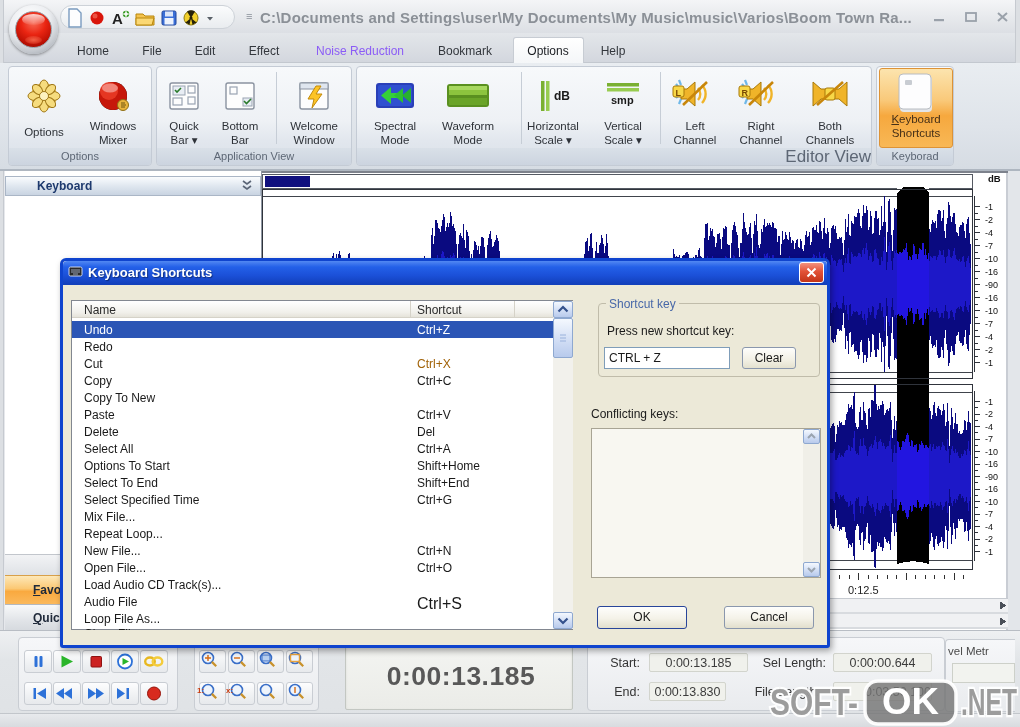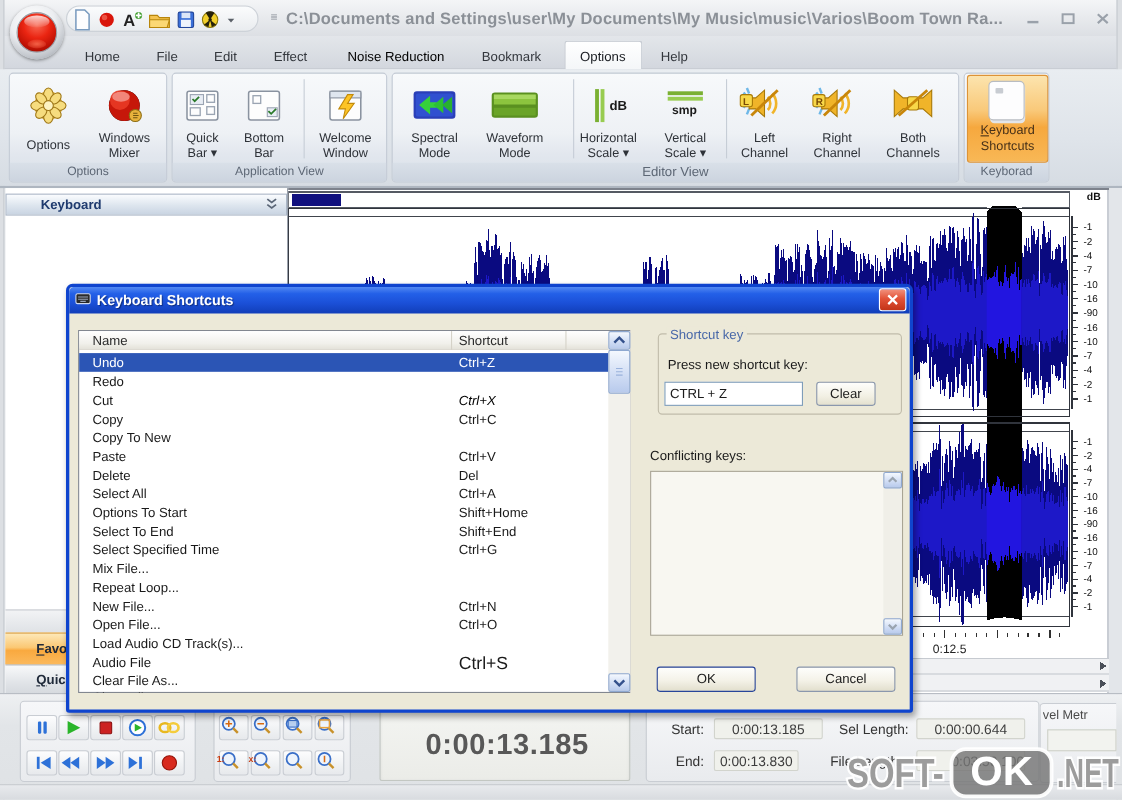--- a/index.html
+++ b/index.html
@@ -43,31 +43,31 @@
 <svg class="abs" style="left:928px;top:8px;" width="86" height="18" viewBox="0 0 86 18">
 <rect x="6" y="11" width="10" height="2.2" fill="#9aa1aa"></rect>
 <rect x="38" y="5" width="10" height="8" fill="none" stroke="#9aa1aa" stroke-width="1.8"></rect>
 <path d="M70 5 L79 13 M79 5 L70 13" stroke="#9aa1aa" stroke-width="2"></path>
 </svg>
 <div class="abs" style="left:513px;top:37px;width:71px;height:26px;background:linear-gradient(#ffffff,#f4f6f8);border:1px solid #c7ccd3;border-bottom:none;border-radius:3px 3px 0 0;"></div>
 <div class="abs" style="left:23px;top:44px;width:140px;text-align:center;font-size:12px;color:#33373d;">Home</div>
 <div class="abs" style="left:82px;top:44px;width:140px;text-align:center;font-size:12px;color:#33373d;">File</div>
 <div class="abs" style="left:135px;top:44px;width:140px;text-align:center;font-size:12px;color:#33373d;">Edit</div>
 <div class="abs" style="left:194px;top:44px;width:140px;text-align:center;font-size:12px;color:#33373d;">Effect</div>
-<div class="abs" style="left:290px;top:44px;width:140px;text-align:center;font-size:12px;color:#000000;">Noise Reduction</div>
+<div class="abs" style="left:290px;top:44px;width:140px;text-align:center;font-size:12px;color:#8b5cf6;">Noise Reduction</div>
 <div class="abs" style="left:395px;top:44px;width:140px;text-align:center;font-size:12px;color:#33373d;">Bookmark</div>
 <div class="abs" style="left:543px;top:44px;width:140px;text-align:center;font-size:12px;color:#33373d;">Help</div>
 <div class="abs" style="left:478px;top:44px;width:140px;text-align:center;font-size:12px;color:#1a1d22;">Options</div>
 <div class="abs" style="left:0;top:63px;width:1020px;height:108px;background:linear-gradient(#e9edf1,#dfe4ea 60%,#d6dce3);border-bottom:2px solid #aeb6c0;"></div>
 <div class="abs" style="left:8px;top:66px;width:144px;height:100px;background:linear-gradient(#f7f9fb,#eef1f5 55%,#e2e7ee 75%,#dae0e8);border:1px solid #c4cbd5;border-radius:4px;"></div>
 <div class="abs" style="left:9px;top:148px;width:142px;height:17px;background:linear-gradient(#d9e0e8,#ccd4df);border-radius:0 0 3px 3px;text-align:center;font-size:11px;color:#5d6775;line-height:17px;">Options</div>
 <div class="abs" style="left:156px;top:66px;width:196px;height:100px;background:linear-gradient(#f7f9fb,#eef1f5 55%,#e2e7ee 75%,#dae0e8);border:1px solid #c4cbd5;border-radius:4px;"></div>
 <div class="abs" style="left:157px;top:148px;width:194px;height:17px;background:linear-gradient(#d9e0e8,#ccd4df);border-radius:0 0 3px 3px;text-align:center;font-size:11px;color:#5d6775;line-height:17px;">Application View</div>
 <div class="abs" style="left:356px;top:66px;width:516px;height:100px;background:linear-gradient(#f7f9fb,#eef1f5 55%,#e2e7ee 75%,#dae0e8);border:1px solid #c4cbd5;border-radius:4px;"></div>
-<div class="abs" style="left:357px;top:148px;width:514px;height:17px;background:linear-gradient(#d9e0e8,#ccd4df);border-radius:0 0 3px 3px;text-align:center;font-size:12px;color:#5d6775;line-height:17px;">Editor View</div>
+<div class="abs" style="left:357px;top:148px;width:514px;height:17px;background:linear-gradient(#d9e0e8,#ccd4df);border-radius:0 0 3px 3px;text-align:right;font-size:17px;color:#5d6775;line-height:17px;">Editor View</div>
 <div class="abs" style="left:876px;top:66px;width:78px;height:100px;background:linear-gradient(#f7f9fb,#eef1f5 55%,#e2e7ee 75%,#dae0e8);border:1px solid #c4cbd5;border-radius:4px;"></div>
 <div class="abs" style="left:877px;top:148px;width:76px;height:17px;background:linear-gradient(#d9e0e8,#ccd4df);border-radius:0 0 3px 3px;text-align:center;font-size:11px;color:#5d6775;line-height:17px;">Keyborad</div>
 <div class="abs" style="left:276px;top:72px;width:1px;height:72px;background:#c6cdd6;"></div>
 <div class="abs" style="left:521px;top:72px;width:1px;height:72px;background:#c6cdd6;"></div>
 <div class="abs" style="left:660px;top:72px;width:1px;height:72px;background:#c6cdd6;"></div>
 <div class="abs" style="left:-4px;top:126px;width:96px;text-align:center;font-size:11.5px;line-height:13.5px;color:#2e3238;">Options</div>
 <div class="abs" style="left:65px;top:120px;width:96px;text-align:center;font-size:11.5px;line-height:13.5px;color:#2e3238;">Windows<br>Mixer</div>
 <div class="abs" style="left:136px;top:120px;width:96px;text-align:center;font-size:11.5px;line-height:13.5px;color:#2e3238;">Quick<br>Bar ▾</div>
 <div class="abs" style="left:192px;top:120px;width:96px;text-align:center;font-size:11.5px;line-height:13.5px;color:#2e3238;">Bottom<br>Bar</div>
 <div class="abs" style="left:266px;top:120px;width:96px;text-align:center;font-size:11.5px;line-height:13.5px;color:#2e3238;">Welcome<br>Window</div>
@@ -490,21 +490,21 @@
 <div class="abs" style="left:72px;top:301px;width:482px;height:17px;background:linear-gradient(#ffffff,#f1f0eb 70%,#e5e3da);border-bottom:1px solid #d5d2c8;"></div>
 <div class="abs" style="left:410px;top:301px;width:1px;height:17px;background:#d5d2c8;"></div>
 <div class="abs" style="left:514px;top:301px;width:1px;height:17px;background:#d5d2c8;"></div>
 <div class="abs" style="left:84px;top:303px;font-size:12px;color:#2a2a2a;">Name</div>
 <div class="abs" style="left:417px;top:303px;font-size:12px;color:#2a2a2a;">Shortcut</div>
 <div class="abs" style="left:72px;top:321px;width:481px;height:17px;background:#2b55b5;"></div>
 <div class="abs" style="left:84px;top:322.5px;font-size:12px;color:#ffffff;white-space:nowrap;">Undo</div>
 <div class="abs" style="left:417px;top:322.5px;font-size:12px;color:#ffffff;white-space:nowrap;">Ctrl+Z</div>
 <div class="abs" style="left:84px;top:339.5px;font-size:12px;color:#1a1a1a;white-space:nowrap;">Redo</div>
 <div class="abs" style="left:84px;top:356.5px;font-size:12px;color:#1a1a1a;white-space:nowrap;">Cut</div>
-<div class="abs" style="left:417px;top:356.5px;font-size:12px;color:#000000;white-space:nowrap;font-style:italic;">Ctrl+X</div>
+<div class="abs" style="left:417px;top:356.5px;font-size:12px;color:#a16207;white-space:nowrap;">Ctrl+X</div>
 <div class="abs" style="left:84px;top:373.5px;font-size:12px;color:#1a1a1a;white-space:nowrap;">Copy</div>
 <div class="abs" style="left:417px;top:373.5px;font-size:12px;color:#1a1a1a;white-space:nowrap;">Ctrl+C</div>
 <div class="abs" style="left:84px;top:390.5px;font-size:12px;color:#1a1a1a;white-space:nowrap;">Copy To New</div>
 <div class="abs" style="left:84px;top:407.5px;font-size:12px;color:#1a1a1a;white-space:nowrap;">Paste</div>
 <div class="abs" style="left:417px;top:407.5px;font-size:12px;color:#1a1a1a;white-space:nowrap;">Ctrl+V</div>
 <div class="abs" style="left:84px;top:424.5px;font-size:12px;color:#1a1a1a;white-space:nowrap;">Delete</div>
 <div class="abs" style="left:417px;top:424.5px;font-size:12px;color:#1a1a1a;white-space:nowrap;">Del</div>
 <div class="abs" style="left:84px;top:441.5px;font-size:12px;color:#1a1a1a;white-space:nowrap;">Select All</div>
 <div class="abs" style="left:417px;top:441.5px;font-size:12px;color:#1a1a1a;white-space:nowrap;">Ctrl+A</div>
 <div class="abs" style="left:84px;top:458.5px;font-size:12px;color:#1a1a1a;white-space:nowrap;">Options To Start</div>
@@ -515,21 +515,21 @@
 <div class="abs" style="left:417px;top:492.5px;font-size:12px;color:#1a1a1a;white-space:nowrap;">Ctrl+G</div>
 <div class="abs" style="left:84px;top:509.5px;font-size:12px;color:#1a1a1a;white-space:nowrap;">Mix File...</div>
 <div class="abs" style="left:84px;top:526.5px;font-size:12px;color:#1a1a1a;white-space:nowrap;">Repeat Loop...</div>
 <div class="abs" style="left:84px;top:543.5px;font-size:12px;color:#1a1a1a;white-space:nowrap;">New File...</div>
 <div class="abs" style="left:417px;top:543.5px;font-size:12px;color:#1a1a1a;white-space:nowrap;">Ctrl+N</div>
 <div class="abs" style="left:84px;top:560.5px;font-size:12px;color:#1a1a1a;white-space:nowrap;">Open File...</div>
 <div class="abs" style="left:417px;top:560.5px;font-size:12px;color:#1a1a1a;white-space:nowrap;">Ctrl+O</div>
 <div class="abs" style="left:84px;top:577.5px;font-size:12px;color:#1a1a1a;white-space:nowrap;">Load Audio CD Track(s)...</div>
 <div class="abs" style="left:84px;top:594.5px;font-size:12px;color:#1a1a1a;white-space:nowrap;">Audio File</div>
 <div class="abs" style="left:417px;top:594.5px;font-size:16px;color:#1a1a1a;white-space:nowrap;">Ctrl+S</div>
-<div class="abs" style="left:84px;top:611.5px;font-size:12px;color:#1a1a1a;white-space:nowrap;">Clear File As...</div>
+<div class="abs" style="left:84px;top:611.5px;font-size:12px;color:#1a1a1a;white-space:nowrap;">Loop File As...</div>
 <div class="abs" style="left:84px;top:626.5px;height:3px;overflow:hidden;font-size:12px;color:#1a1a1a;">Close File</div>
 <div class="abs" style="left:553px;top:301px;width:20px;height:328px;background:#f2f1ec;"></div>
 <div class="abs" style="left:553px;top:301px;width:20px;height:17px;background:linear-gradient(#f4f8fe,#cfdcf4 60%,#b8caec);border:1px solid #8ea8d0;border-radius:2px;"></div>
 <svg class="abs" style="left:553px;top:301px;" width="20" height="17" viewBox="0 0 20 17">
     <path d="M5.5 10.5 L10 6 L14.5 10.5" fill="none" stroke="#34518c" stroke-width="2.2"></path>
   </svg>
 <div class="abs" style="left:553px;top:612px;width:20px;height:17px;background:linear-gradient(#f4f8fe,#cfdcf4 60%,#b8caec);border:1px solid #8ea8d0;border-radius:2px;"></div>
 <svg class="abs" style="left:553px;top:612px;" width="20" height="17" viewBox="0 0 20 17">
     <path d="M5.5 6.5 L10 11 L14.5 6.5" fill="none" stroke="#34518c" stroke-width="2.2"></path>
   </svg>

